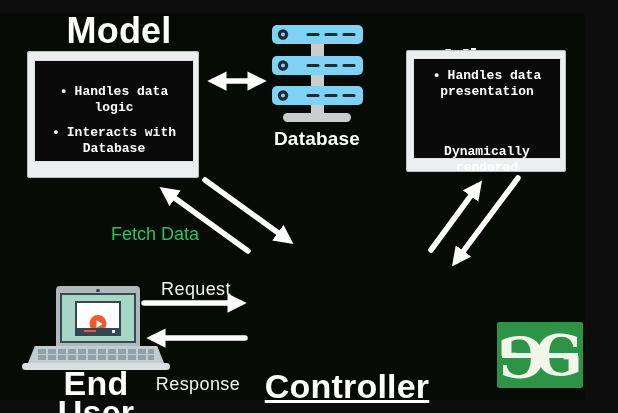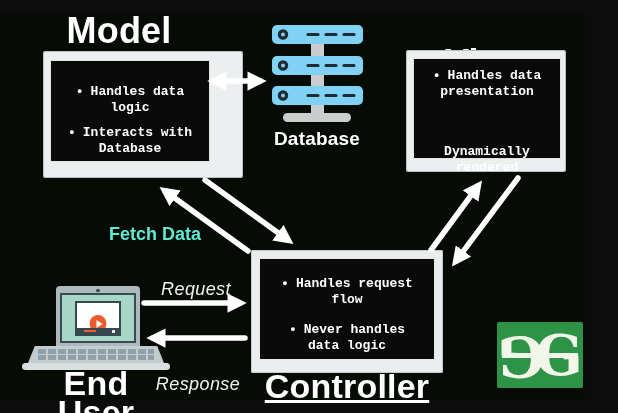--- a/index.html
+++ b/index.html
@@ -10,22 +10,22 @@
     color:#ffffff;
   }
   .design-area{position:absolute;left:0;top:13px;width:585px;height:387px;background:#060b06;}
   .abs{position:absolute;}
 
   
   .node-title{font-weight:700;text-align:center;color:#fff;letter-spacing:.2px;}
   .title-lg{font-size:36px;line-height:38px;}
   .title-md{font-size:34px;line-height:29px;}
   .title-sm{font-size:19px;line-height:20px;}
-  .edge-label{font-weight:700;color:#5eead4;text-align:center;font-size:18px;line-height:22px;}
-  .edge-label-thin{font-weight:400;color:#f1f1f1;text-align:center;font-size:18px;line-height:20px;letter-spacing:.4px;font-style:italic;}
+  .edge-label{font-weight:400;color:#22c55e;text-align:center;font-size:18px;line-height:22px;}
+  .edge-label-thin{font-weight:400;color:#f1f1f1;text-align:center;font-size:18px;line-height:20px;letter-spacing:.4px;}
 
   
   .monitor{background:#eceff0;border-radius:3px;box-shadow:0 0 0 1px #b9c0c3 inset;}
   .monitor .screen{position:absolute;background:#0a0a0a;border:1px solid #dfe3e4;border-radius:1px;}
   .screen-list{margin:0;padding:0;list-style:none;text-align:center;}
   .screen-line{font-size:13px;font-weight:700;line-height:16px;color:#fff;margin:0 auto 9px;font-family:Liberation Mono, monospace;}
   .bullet{display:inline;margin-right:7px;}
 
   
   .db-blue{fill:#7fd2f4;}
@@ -56,21 +56,21 @@
   
   .arrows{position:absolute;left:0;top:0;width:618px;height:413px;pointer-events:none;}
 </style>
 </head>
 <body>
 
 <div class="page">
   <div class="design-area"></div>
 
   <div class="abs node-title title-lg" style="left:33px;top:12px;width:172px;">Model</div>
-  <div class="abs monitor" style="left:43px;top:51px;width:200px;height:127px;">
+  <div class="abs monitor" style="left:27px;top:51px;width:172px;height:127px;">
     <div class="screen" style="left:7px;top:9px;width:158px;height:100px;">
       <ul class="screen-list" style="padding:23px 14px 0;">
         <li class="screen-line"><span class="bullet">•</span><span>Handles data logic</span></li>
         <li class="screen-line" style="max-width:128px;"><span class="bullet">•</span><span>Interacts with Database</span></li>
       </ul>
     </div>
   </div>
 
   <div class="abs node-title title-lg" style="left:406px;top:12px;width:160px;margin-top:32px;">View</div>
   <div class="abs monitor" style="left:406px;top:50px;width:160px;height:122px;">
@@ -94,28 +94,20 @@
           <circle cx="17" cy="48.5" r="3.6"></circle>
           <circle cx="17" cy="78.5" r="3.6"></circle>
         <path d="M42 17.5h10M60 17.5h10M78 17.5h10"></path>
         <path d="M42 48.5h10M60 48.5h10M78 48.5h10"></path>
         <path d="M42 78.5h10M60 78.5h10M78 78.5h10"></path>
       </g>
     </g>
   </svg>
   <div class="abs node-title title-sm" style="left:262px;top:129px;width:110px;">Database</div>
 
-  <div class="abs ctrl-frame" style="left:251px;top:250px;width:192px;height:123px;">
-    <div class="ctrl-inner">
-      <ul class="screen-list" style="padding:17px 10px 0;">
-        <li class="screen-line" style="margin-bottom:14px;"><span class="bullet">•</span><span>Handles request flow</span></li>
-        <li class="screen-line" style="max-width:150px;"><span class="bullet">•</span><span>Never handles data logic</span></li>
-      </ul>
-    </div>
-  </div>
   <div class="abs node-title title-md" style="left:251px;top:372px;width:192px;text-decoration:underline;">Controller</div>
 
   <div class="abs" style="left:28px;top:282px;width:136px;height:90px;">
     <div class="lap-bezel" style="left:28px;top:4px;width:84px;height:60px;"></div>
     <div class="lap-camera" style="left:68px;top:7px;"></div>
     <div class="lap-screen" style="left:32px;top:11px;width:76px;height:50px;">
       <div class="lap-player" style="left:13px;top:6px;width:46px;height:35px;">
         <div class="play-circle">
             <div class="play-tri"></div>
           </div>

